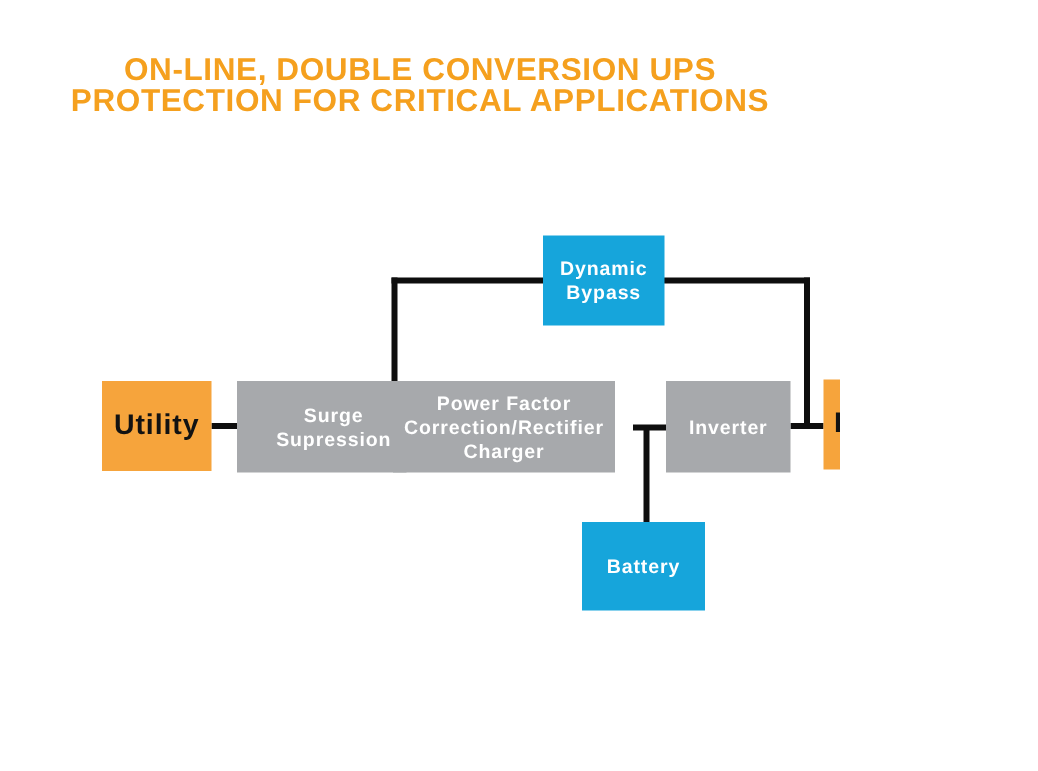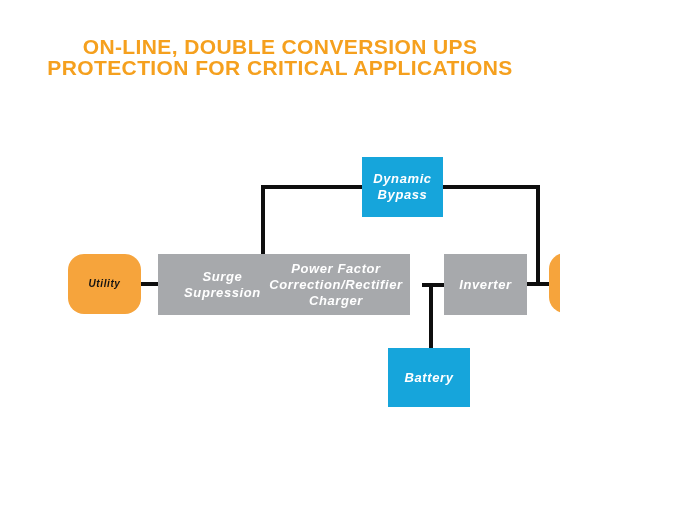--- a/index.html
+++ b/index.html
@@ -36,23 +36,22 @@
     display: flex;
     align-items: center;
     justify-content: center;
     text-align: center;
     font-weight: bold;
     letter-spacing: 0.6px;
   }
   .node .node-label {
     white-space: pre-line;
     line-height: 16px;
-    font-style: italic;
   }
-  .node.orange { background: var(--box_orange); color: var(--label_on_orange); font-size: 10px; border-radius: 16px; }
+  .node.orange { background: var(--box_orange); color: var(--label_on_orange); font-size: 19px; }
   .node.gray   { background: var(--box_gray);   color: var(--label_on_gray);   font-size: 13px; }
   .node.cyan   { background: var(--box_cyan);   color: var(--label_on_cyan);   font-size: 13px; }
 
   #node-utility  { left:  68px; top: 254px; width:  73px; height: 60px; }
   #node-surge    { left: 158px; top: 254px; width:  97px; height: 61px; padding-left: 16px; }
   #node-pfc      { left: 262px; top: 254px; width: 148px; height: 61px; text-align: center; }
   #node-inverter { left: 444px; top: 254px; width:  83px; height: 61px; align-items: center; }
   #node-load     { left: 549px; top: 253px; width:  74px; height: 60px; }
   #node-bypass   { left: 362px; top: 157px; width:  81px; height: 60px; }
   #node-battery  { left: 388px; top: 348px; width:  82px; height: 59px; text-align: right; }

